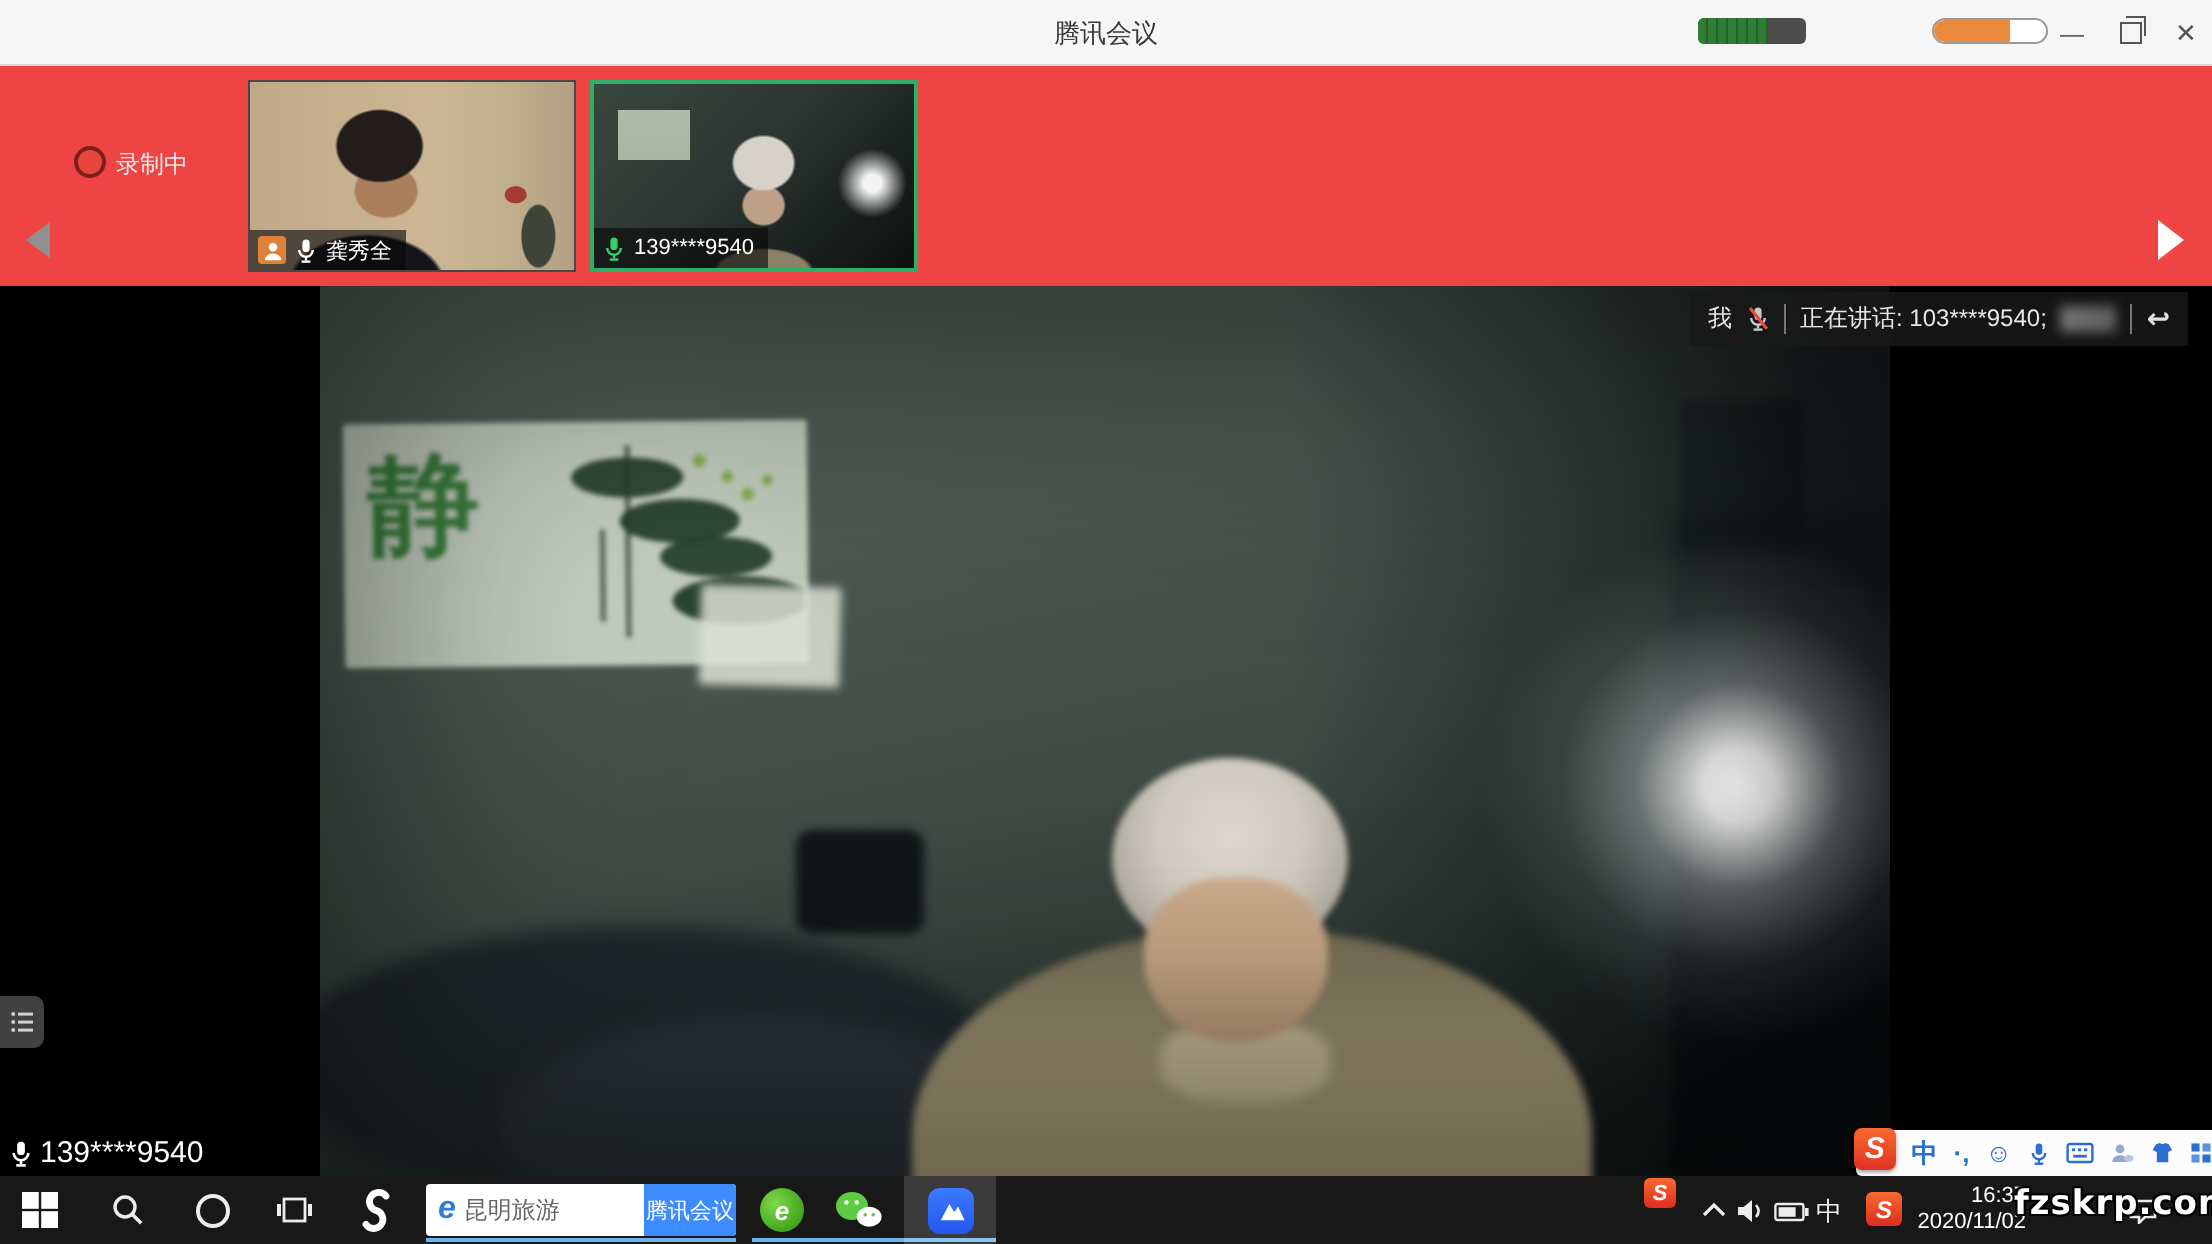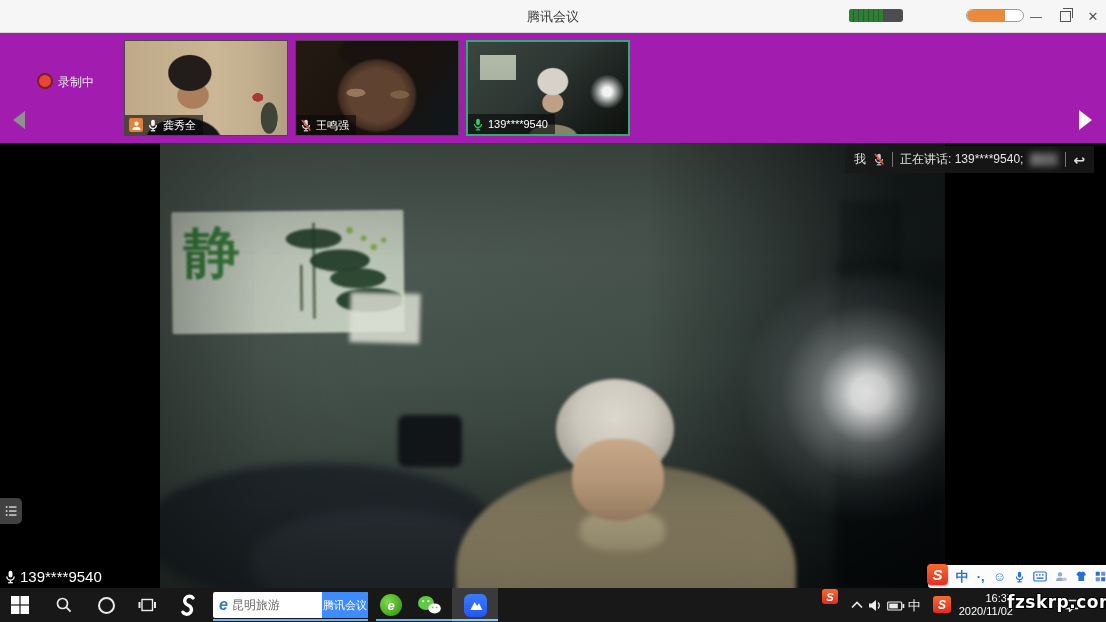--- a/index.html
+++ b/index.html
@@ -15,21 +15,21 @@
   .meter-orange{position:absolute;left:966px;top:9px;width:58px;height:13px;border-radius:7px;border:1px solid #9a9a9a;background:#fff;box-sizing:border-box;overflow:hidden;}
   .meter-orange-fill{height:100%;width:68%;background:#e98a3c;border-radius:6px 0 0 6px;}
   .win-btn{position:absolute;top:0;width:28px;height:33px;display:flex;align-items:center;justify-content:center;color:#555;font-size:12px;cursor:default;}
   .btn-min{left:1022px;}
   .btn-restore{left:1051px;}
   .btn-close{left:1079px;font-size:13px;}
   .restore-box{position:relative;width:9px;height:9px;border:1px solid #555;background:#f6f6f7;}
   .restore-box .inner{position:absolute;left:2px;top:-4px;width:9px;height:9px;border:1px solid #555;border-bottom:none;border-left:none;}
 
   
-  .strip{position:absolute;top:33px;left:0;width:1106px;height:110px;background:#a21caf;}
+  .strip{position:absolute;top:33px;left:0;width:1106px;height:110px;background:#ef4444;}
   .prev-arrow{position:absolute;left:13px;top:78px;width:0;height:0;border-top:9px solid transparent;border-bottom:9px solid transparent;border-right:12px solid #909090;}
   .next-arrow{position:absolute;left:1079px;top:77px;width:0;height:0;border-top:10px solid transparent;border-bottom:10px solid transparent;border-left:13px solid #fdfdfd;}
   .rec-dot{position:absolute;left:37px;top:40px;width:12px;height:12px;border-radius:50%;background:#e8463c;border:2px solid #7c201b;box-sizing:content-box;}
   .rec-label{position:absolute;left:58px;top:41px;font-size:12px;color:#ececec;}
   .thumbs{position:absolute;left:124px;top:7px;display:flex;gap:7px;}
   .thumb{position:relative;width:164px;height:96px;border:1px solid #484848;box-sizing:border-box;background:#111;overflow:hidden;}
   .thumb.active{border:2px solid #2bb069;}
   .photo{position:absolute;top:0;left:0;right:0;bottom:0;}
   .p1{background:
       radial-gradient(ellipse 36px 30px at 40% 34%, #221d1a 58%, rgba(34,29,26,0) 62%),
@@ -162,35 +162,20 @@
                 <path d="M2.6 6 a3.4 3.4 0 0 0 6.8 0" fill="none" stroke="#fff" stroke-width="1.2"></path>
                 <line x1="6" y1="9.6" x2="6" y2="11.2" stroke="#fff" stroke-width="1.2"></line>
                 <line x1="3.8" y1="11.8" x2="8.2" y2="11.8" stroke="#fff" stroke-width="1.2"></line>
               </svg>
           </span>
           <span class="pname">龚秀全</span>
         </div>
       </div>
 
 
-      <div class="thumb">
-        <div class="photo p3"></div>
-        <div class="namebar">
-          <span class="mic">
-            <svg width="12" height="13" viewBox="0 0 12 13">
-                <rect x="4.2" y="0.8" width="3.6" height="6.2" rx="1.8" fill="#ddd"></rect>
-                <path d="M2.6 6 a3.4 3.4 0 0 0 6.8 0" fill="none" stroke="#ddd" stroke-width="1.2"></path>
-                <line x1="6" y1="9.6" x2="6" y2="11.2" stroke="#ddd" stroke-width="1.2"></line>
-                <line x1="3.8" y1="11.8" x2="8.2" y2="11.8" stroke="#ddd" stroke-width="1.2"></line>
-                <line x1="2" y1="1" x2="10.4" y2="11.4" stroke="#e84c3d" stroke-width="1.6"></line>
-              </svg>
-          </span>
-          <span class="pname">王鸣强</span>
-        </div>
-      </div>
 
 
       <div class="thumb active">
         <div class="photo p5"></div>
         <div class="namebar">
           <span class="mic">
             <svg width="12" height="13" viewBox="0 0 12 13">
                 <rect x="4.2" y="0.8" width="3.6" height="6.2" rx="1.8" fill="#35d06a"></rect>
                 <path d="M2.6 6 a3.4 3.4 0 0 0 6.8 0" fill="none" stroke="#35d06a" stroke-width="1.2"></path>
                 <line x1="6" y1="9.6" x2="6" y2="11.2" stroke="#35d06a" stroke-width="1.2"></line>
@@ -249,21 +234,21 @@
       <span class="mic">
         <svg width="12" height="13" viewBox="0 0 12 13">
             <rect x="4.2" y="0.8" width="3.6" height="6.2" rx="1.8" fill="#c9c9c9"></rect>
             <path d="M2.6 6 a3.4 3.4 0 0 0 6.8 0" fill="none" stroke="#c9c9c9" stroke-width="1.2"></path>
             <line x1="6" y1="9.6" x2="6" y2="11.2" stroke="#c9c9c9" stroke-width="1.2"></line>
             <line x1="3.8" y1="11.8" x2="8.2" y2="11.8" stroke="#c9c9c9" stroke-width="1.2"></line>
             <line x1="2" y1="1" x2="10.4" y2="11.4" stroke="#e84c3d" stroke-width="1.6"></line>
           </svg>
       </span>
       <span class="vdiv"></span>
-      <span>正在讲话: 139****9540;</span>
+      <span>正在讲话: 103****9540;</span>
       <span class="smudge"></span>
       <span class="vdiv"></span>
       <span class="reply">↩</span>
     </div>
 
     <div class="menu-tab">
       <svg width="12" height="12" viewBox="0 0 12 12">
         <circle cx="1.6" cy="2" r="1" fill="#d0d0d0"></circle>
           <rect x="4" y="1.3" width="7.5" height="1.5" fill="#d0d0d0"></rect>
         <circle cx="1.6" cy="6" r="1" fill="#d0d0d0"></circle>

